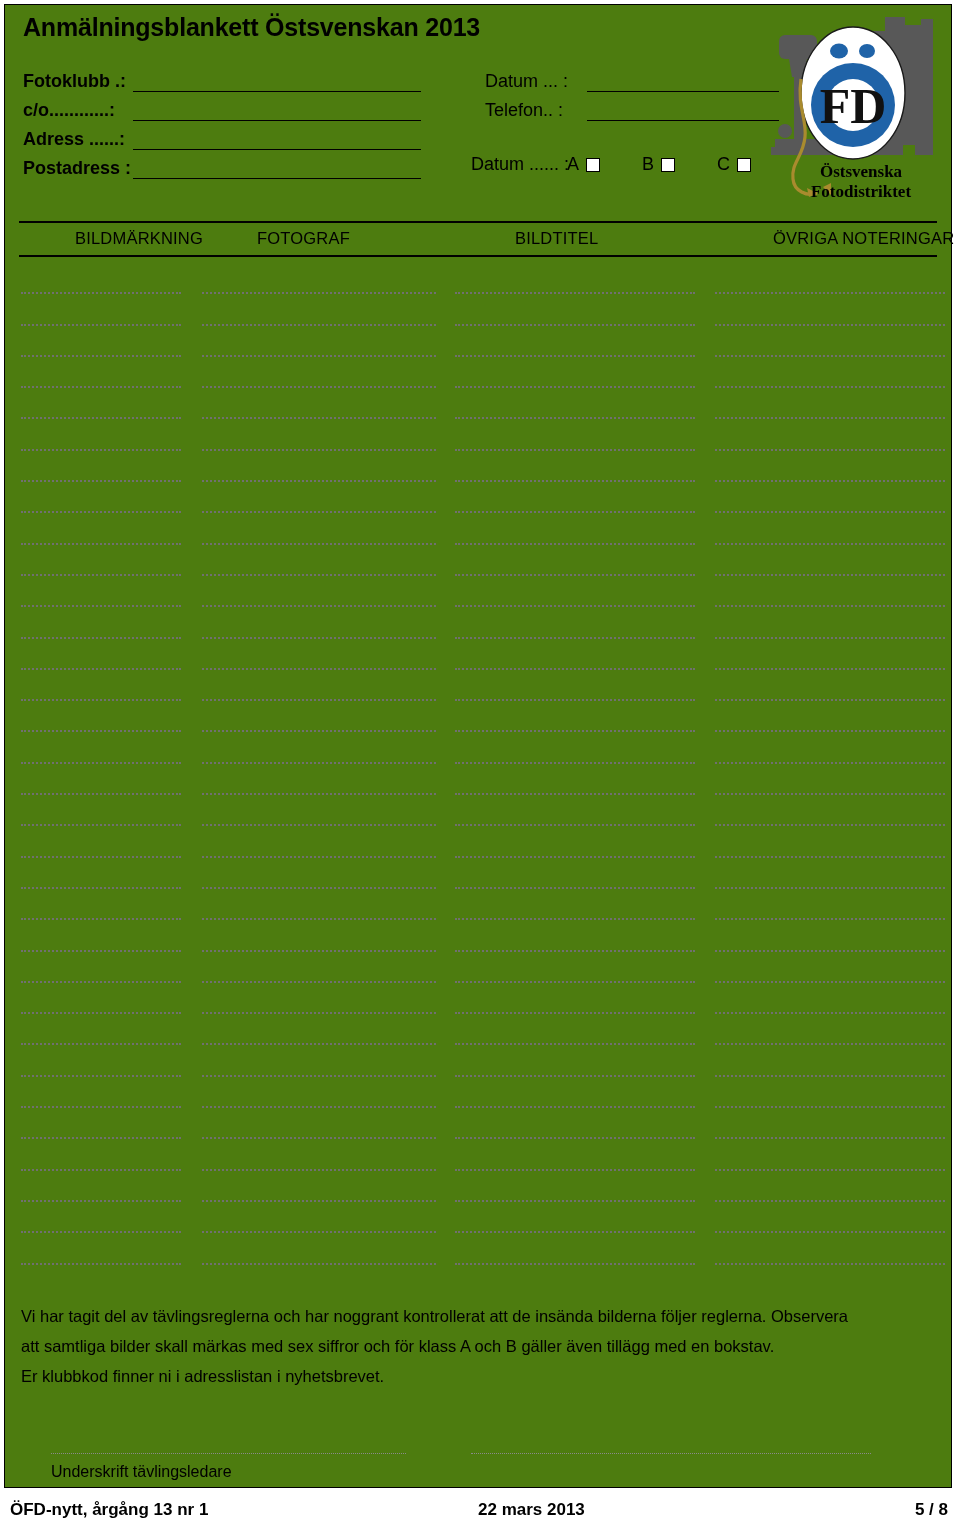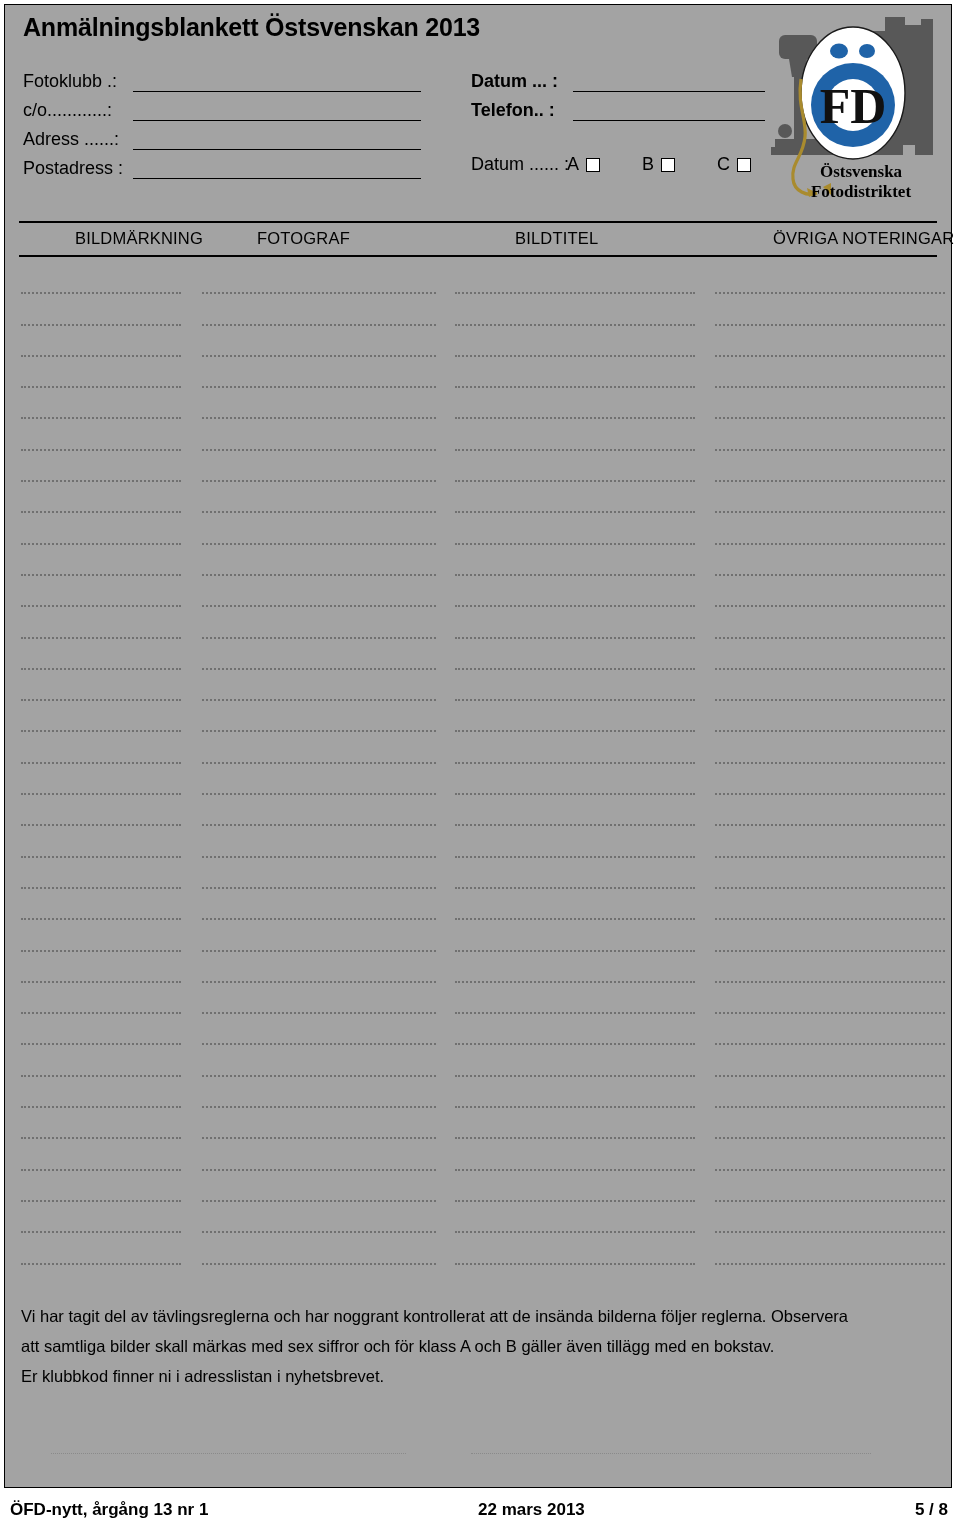--- a/index.html
+++ b/index.html
@@ -19,21 +19,21 @@
 
   
   .page-frame {
     position: absolute;
     left: 4px;
     top: 4px;
     width: 948px;   
     height: 1484px;
     border: 1.5px solid #000;
     box-sizing: border-box;
-    background: #a3a3a3;
+    background: #4d7c0f;
   }
 
   
   .doc-title {
     position: absolute;
     left: 18px;
     top: 8px;
     font-size: 25px;
     font-weight: bold;
     letter-spacing: -0.2px;
@@ -60,26 +60,26 @@
     white-space: nowrap;
     line-height: 21px;
   }
   .field-rule {
     border-bottom: 1.6px solid #000;
     height: 19px;
     margin-left: 6px;
   }
 
   
-  .fl { left: 18px; }
+  .fl { left: 18px; font-weight: bold; }
   .fl .field-label { width: 104px; }
   .fl .field-rule  { width: 288px; }
 
   
-  .fr { left: 466px; font-weight: bold; }
+  .fr { left: 480px; }
   .fr .field-label { width: 96px; }
   .fr .field-rule  { width: 192px; }
 
   
   .class-row {
     position: absolute;
     left: 466px;
     top: 87px;
     height: 29px;
     display: flex;
@@ -500,20 +500,21 @@
 
   <div class="declaration">
     <p>Vi har tagit del av tävlingsreglerna och har noggrant kontrollerat att de insända bilderna följer reglerna. Observera</p>
     <p>att samtliga bilder skall märkas med sex siffror och för klass A och B gäller även tillägg med en bokstav.</p>
     <p>Er klubbkod finner ni i adresslistan i nyhetsbrevet.</p>
   </div>
 
   <div class="sig-area">
     <div class="sig-block sig-1">
       <div class="sig-line"></div>
+      <div class="sig-caption">Underskrift tävlingsledare</div>
     </div>
     <div class="sig-block sig-2">
       <div class="sig-line"></div>
     </div>
   </div>
 
 </div>
 
 <div class="footer">
   <div class="f-left">ÖFD-nytt, årgång 13 nr 1</div>

